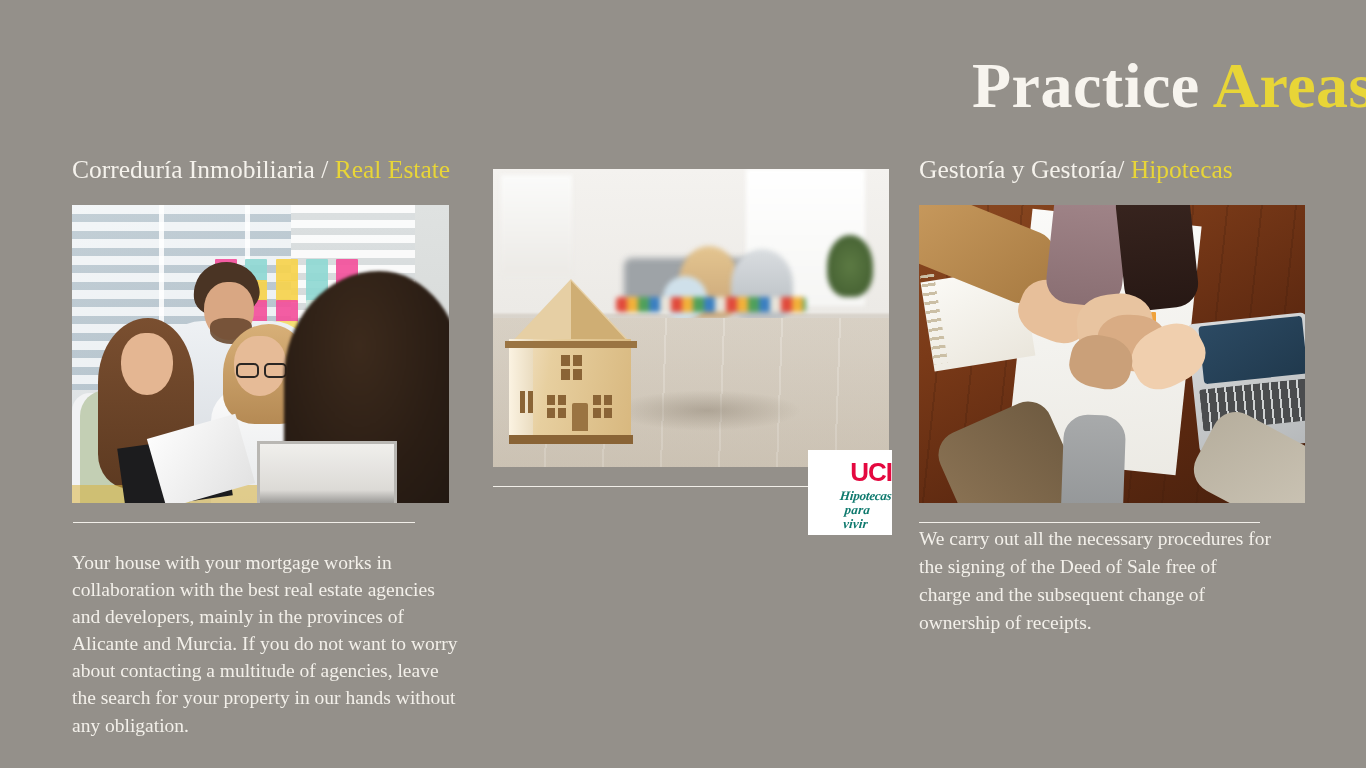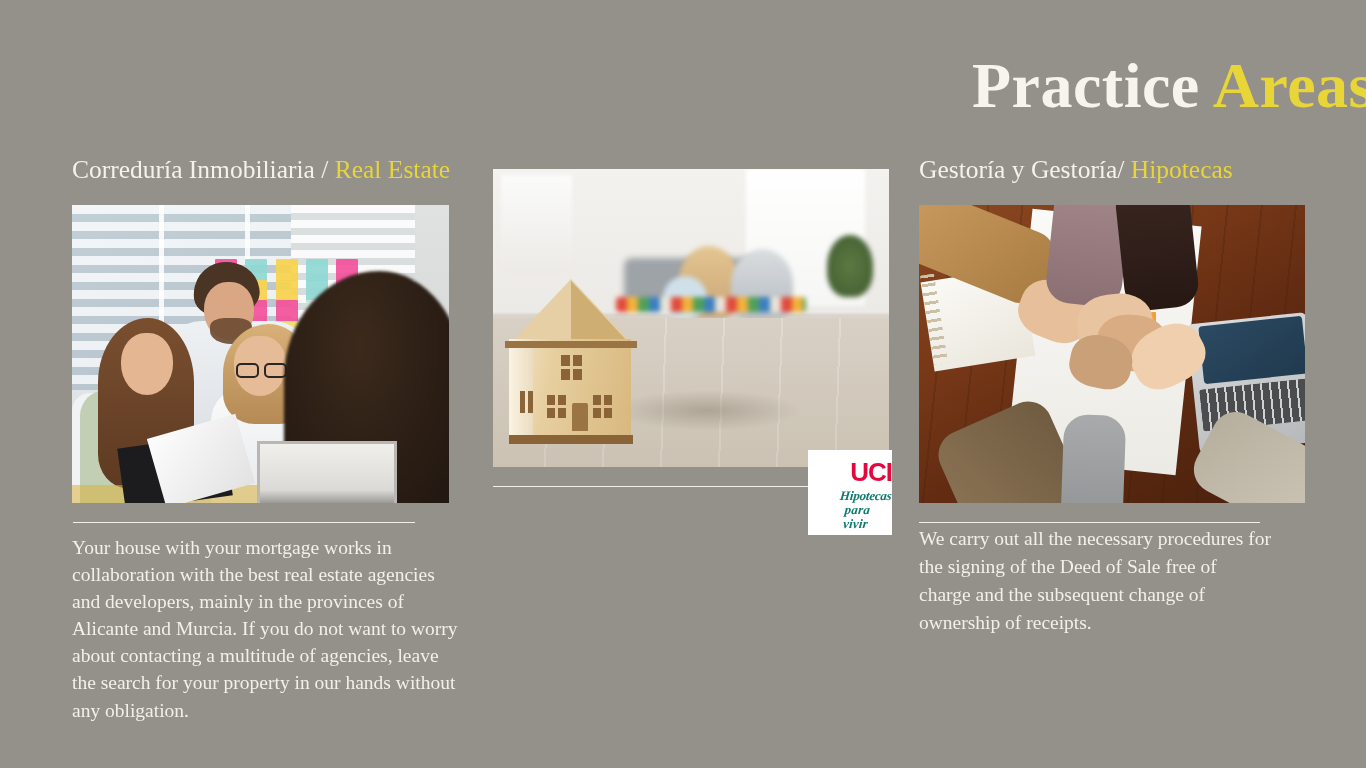--- a/index.html
+++ b/index.html
@@ -382,21 +382,21 @@
   .d-1 { width: 342px; margin-left: 1px; }
   .d-2 { width: 388px; }
   .d-3 { width: 341px; }
 
   .body-text {
     color: #f3f0ea;
     font-size: 19.5px;
     line-height: 1.39;
     margin-top: 13px;
   }
-  .t-1 { width: 388px; margin-top: 11px; }
+  .t-1 { width: 388px; margin-top: 26px; }
   .t-2 { width: 392px; line-height: 1.44; margin-top: 14px; }
   .t-3 { width: 352px; line-height: 1.44; margin-top: 2px; }
 </style>
 </head>
 <body>
 
 <h1 class="page-title">
   <span class="title-main">Practice </span><span class="title-accent">Areas</span>
 </h1>
 

